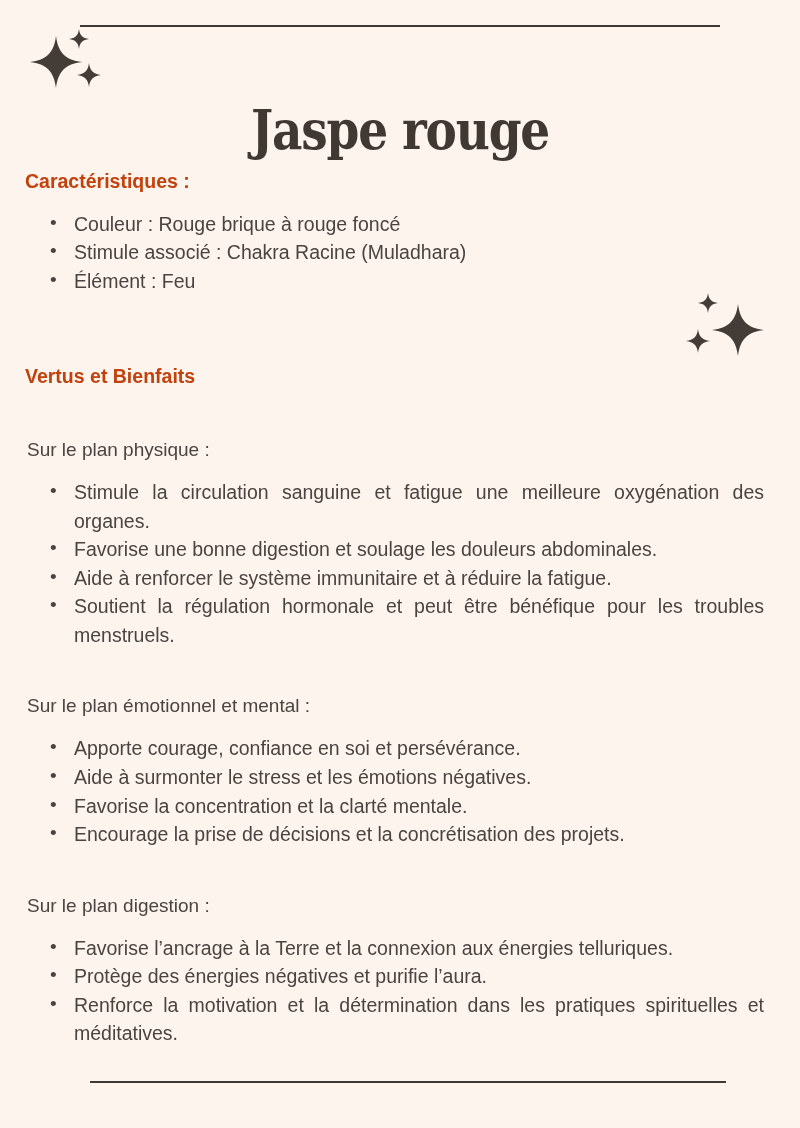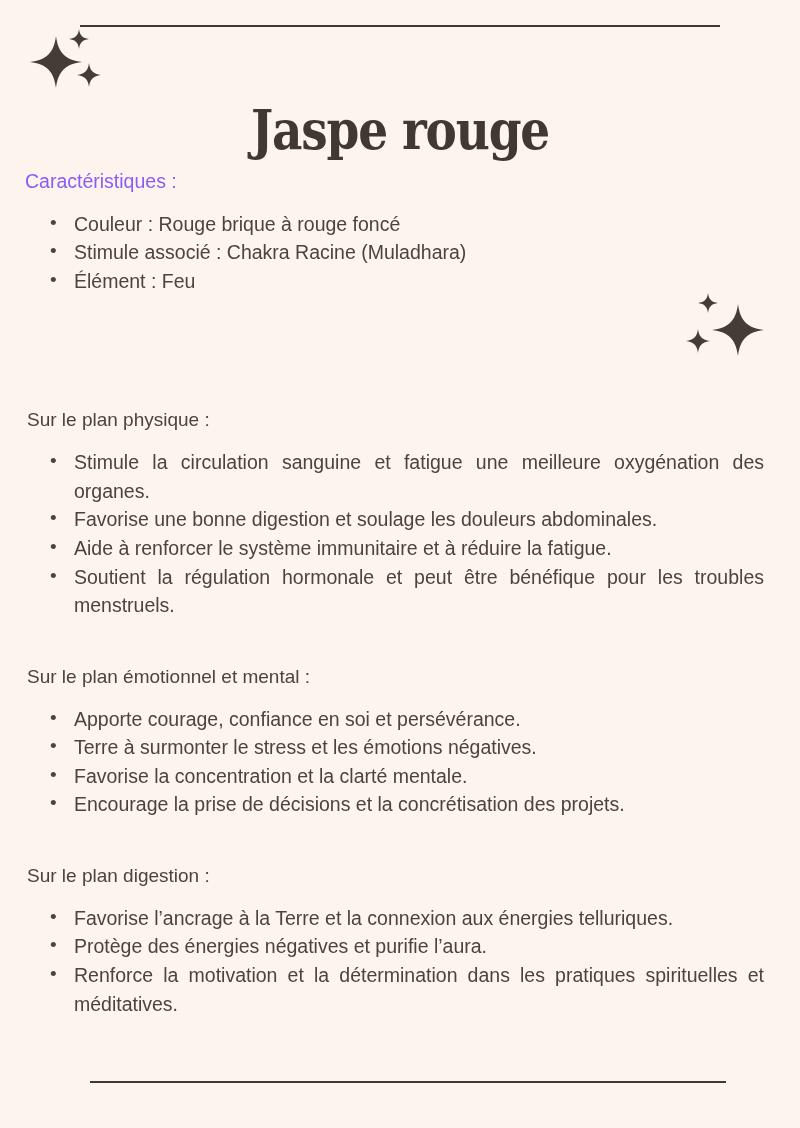--- a/index.html
+++ b/index.html
@@ -87,23 +87,23 @@
   .content {
     position: absolute;
     top: 168px;
     left: 0;
     width: 800px;
   }
 
   .sec-heading {
     margin: 0 0 2px 25px;
     font-size: 19.5px;
-    font-weight: 400;
+    font-weight: 700;
     line-height: 1.42;
-    color: #8b5cf6;
+    color: #c2410c;
   }
   .sub-heading {
     margin: 0 0 1px 27px;
     font-size: 19px;
     font-weight: 400;
     line-height: 1.42;
     color: #4a4440;
   }
 
   ul.bullets {
@@ -183,37 +183,38 @@
 
     <h2 class="sec-heading">Caractéristiques :</h2>
     <ul class="bullets">
       <li>Couleur : Rouge brique à rouge foncé</li>
       <li>Stimule associé : Chakra Racine (Muladhara)</li>
       <li>Élément : Feu</li>
     </ul>
 
     <div class="gap-xl"></div>
 
+    <h2 class="sec-heading">Vertus et Bienfaits</h2>
 
     <div class="gap-lg"></div>
 
     <h3 class="sub-heading">Sur le plan physique :</h3>
     <ul class="bullets">
       <li class="justify">Stimule la circulation sanguine et fatigue une meilleure oxygénation des organes.</li>
       <li>Favorise une bonne digestion et soulage les douleurs abdominales.</li>
       <li>Aide à renforcer le système immunitaire et à réduire la fatigue.</li>
       <li class="justify">Soutient la régulation hormonale et peut être bénéfique pour les troubles menstruels.</li>
     </ul>
 
     <div class="gap-md"></div>
 
     <h3 class="sub-heading">Sur le plan émotionnel et mental :</h3>
     <ul class="bullets">
       <li>Apporte courage, confiance en soi et persévérance.</li>
-      <li>Terre à surmonter le stress et les émotions négatives.</li>
+      <li>Aide à surmonter le stress et les émotions négatives.</li>
       <li>Favorise la concentration et la clarté mentale.</li>
       <li>Encourage la prise de décisions et la concrétisation des projets.</li>
     </ul>
 
     <div class="gap-md"></div>
 
     <h3 class="sub-heading">Sur le plan digestion :</h3>
     <ul class="bullets">
       <li>Favorise l’ancrage à la Terre et la connexion aux énergies telluriques.</li>
       <li>Protège des énergies négatives et purifie l’aura.</li>

